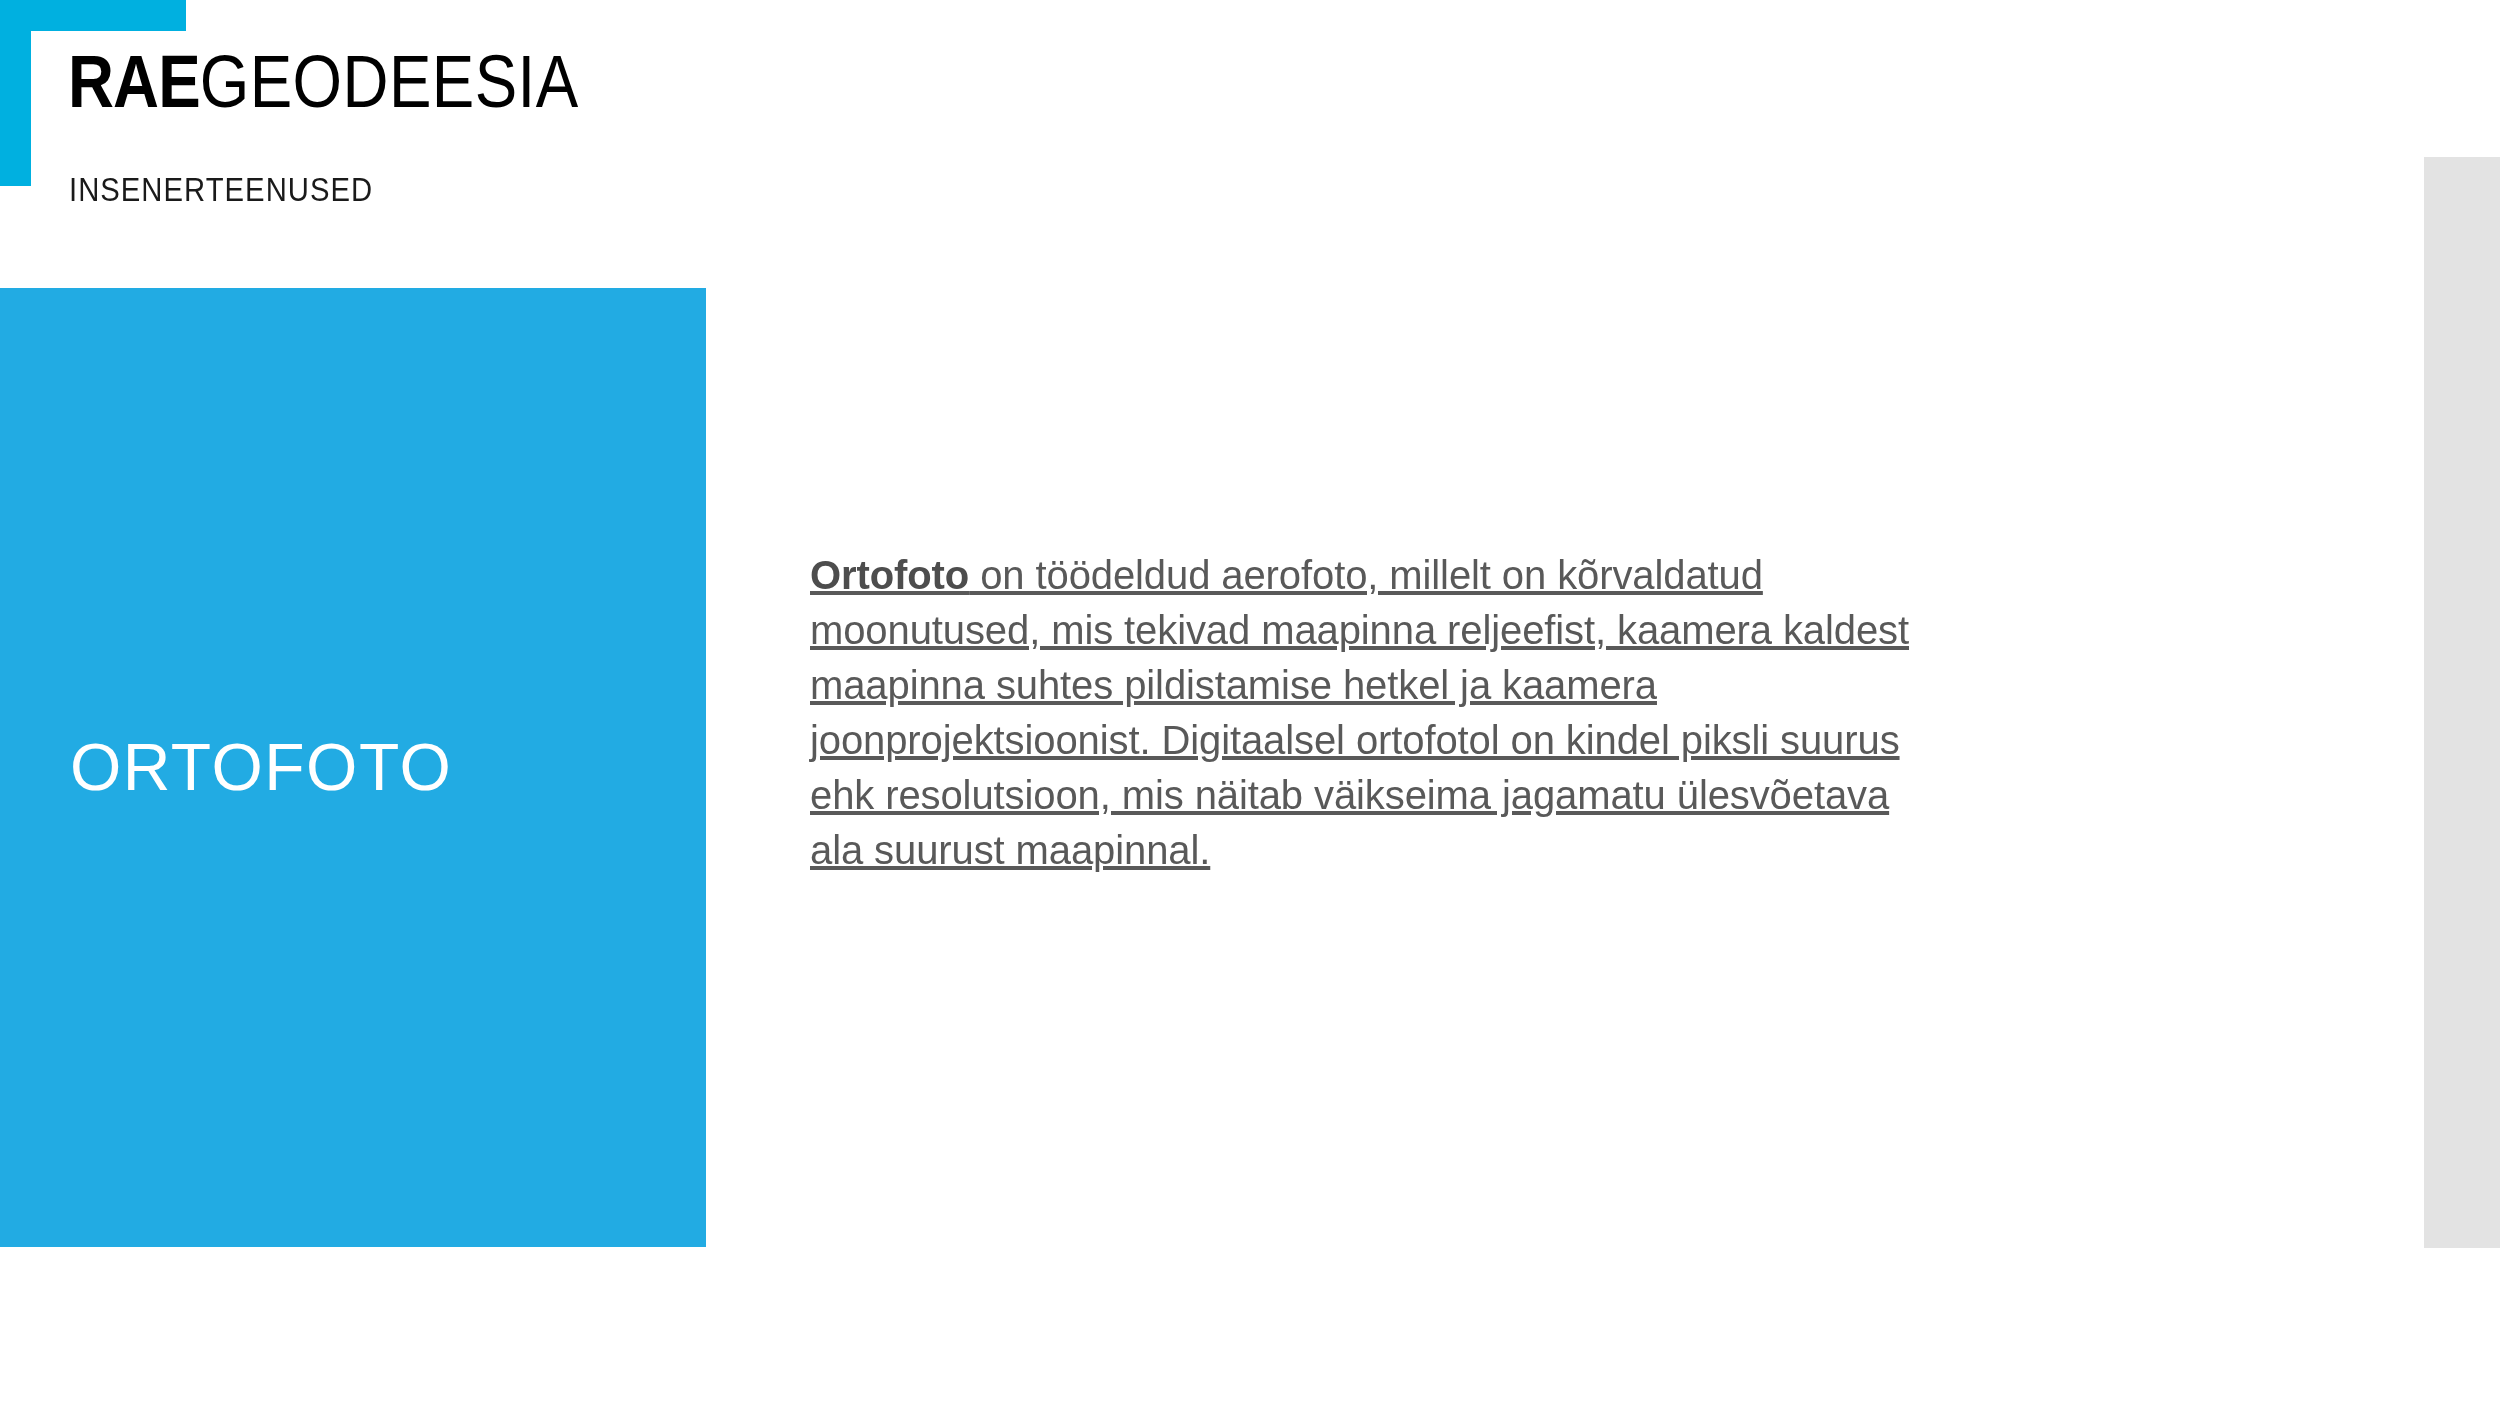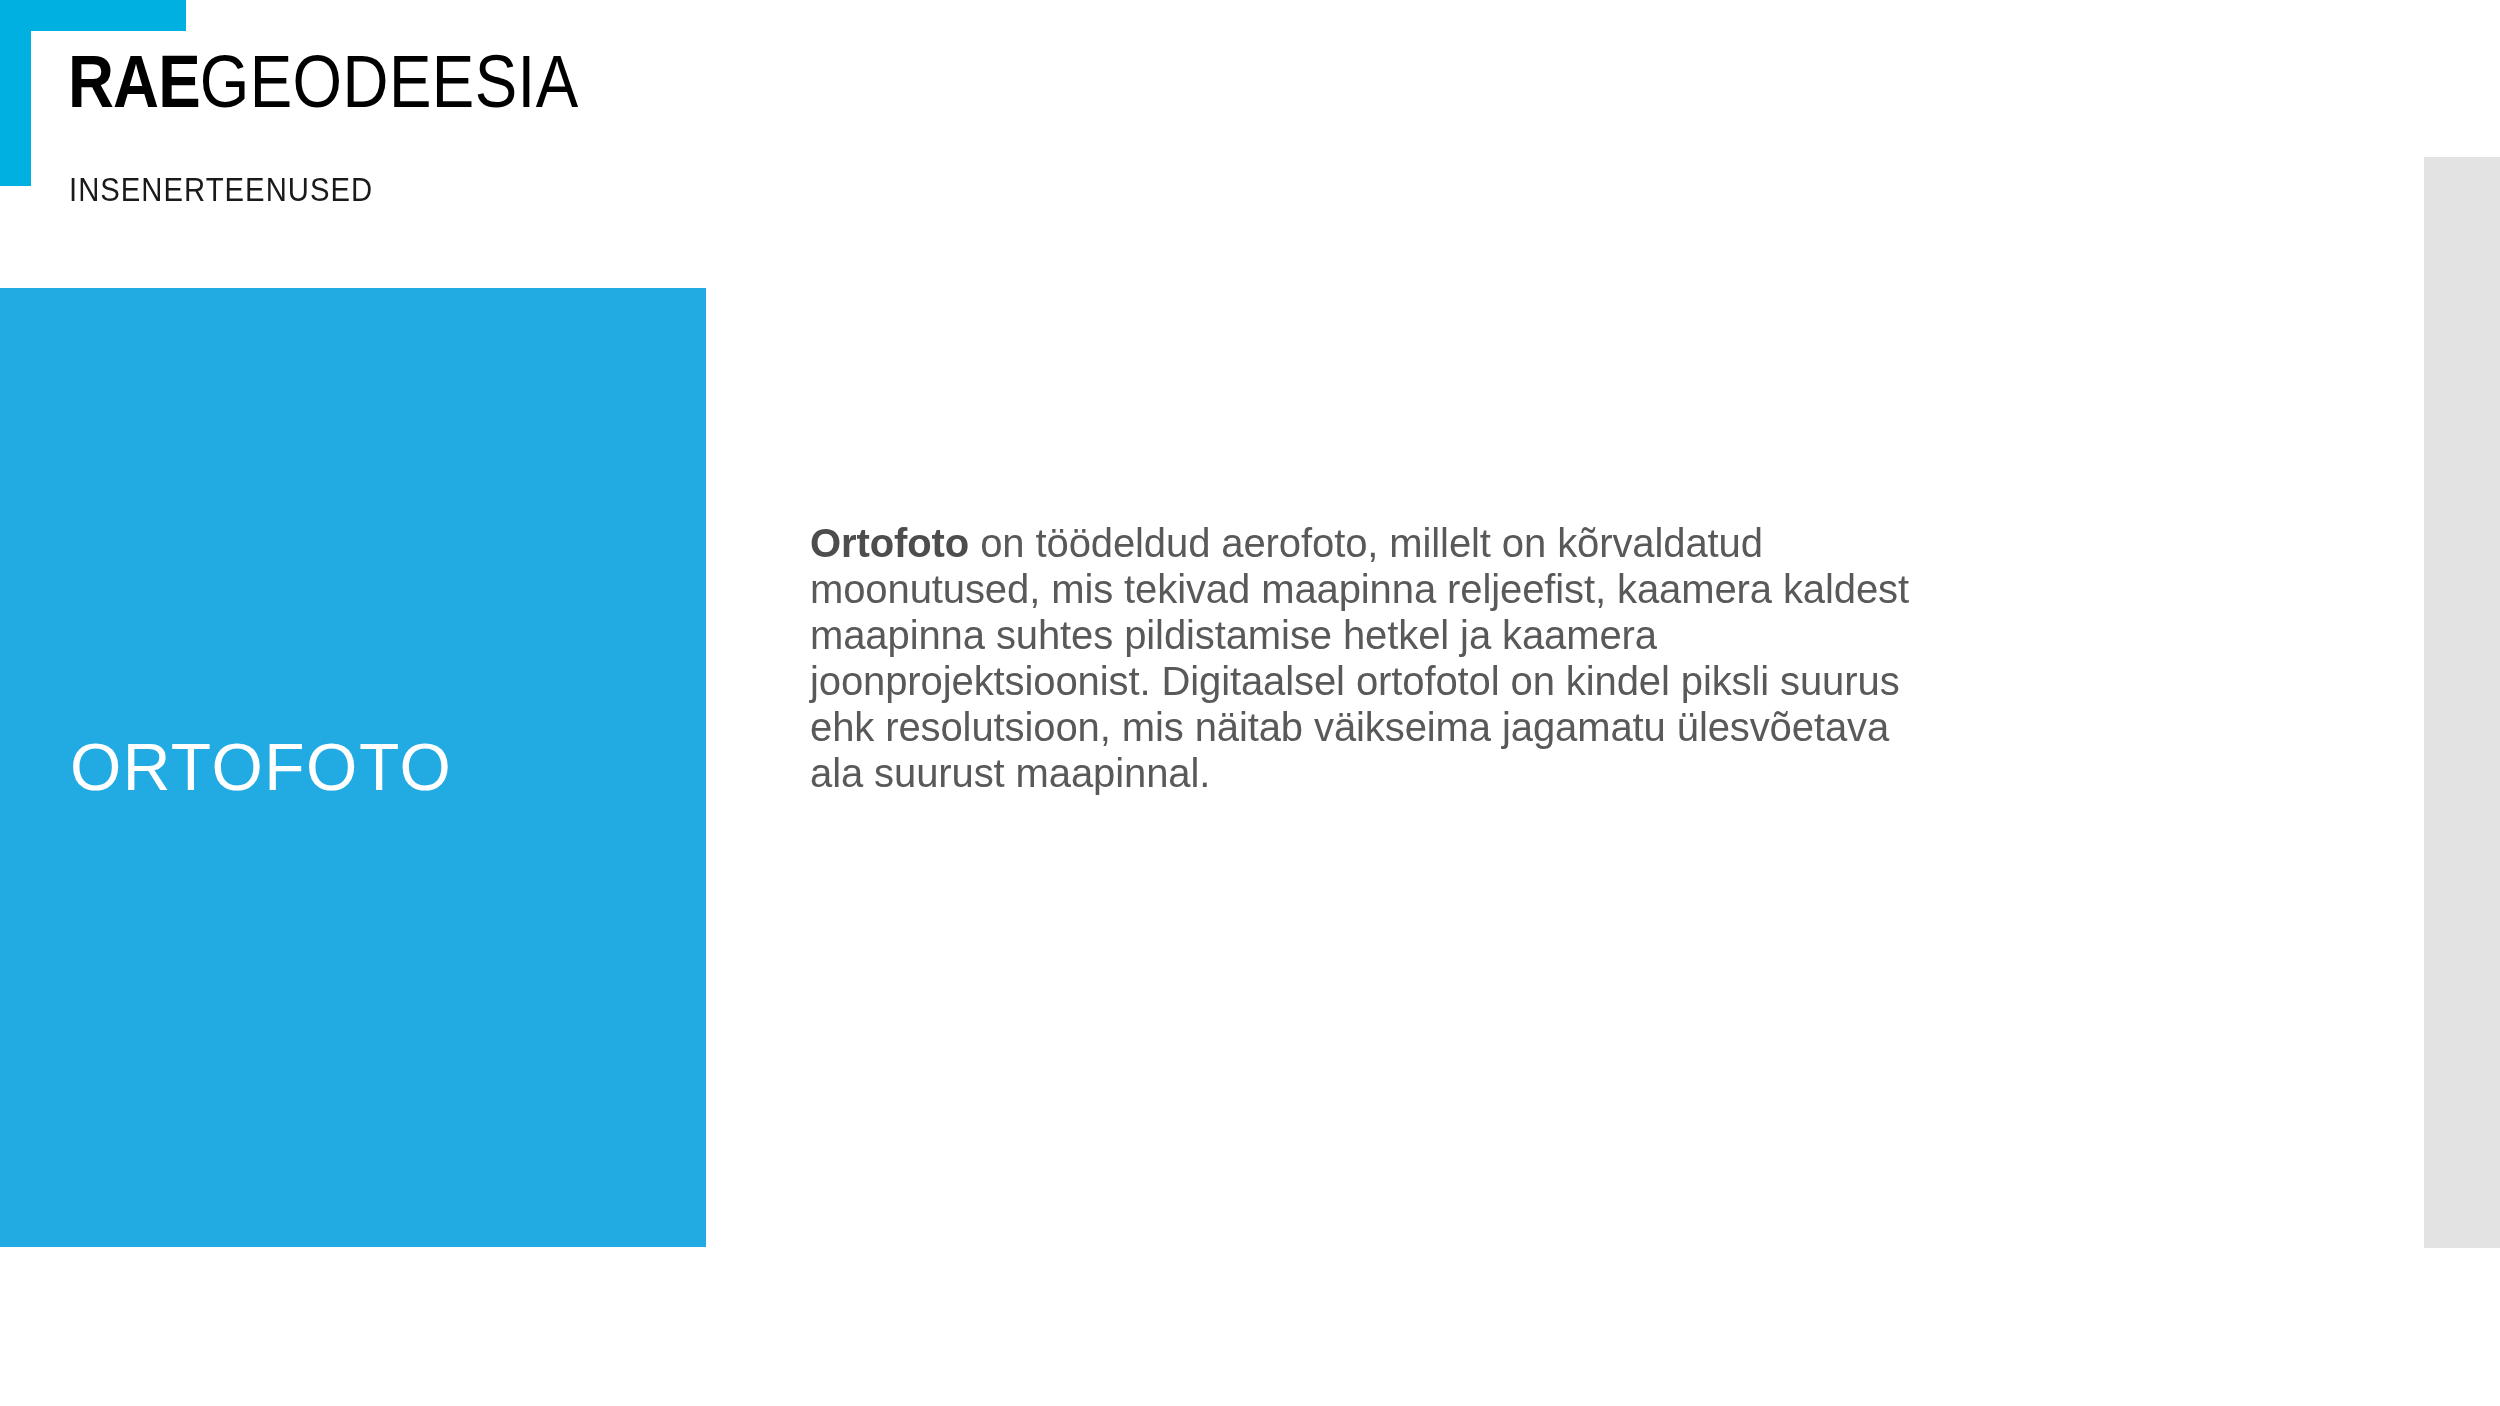--- a/index.html
+++ b/index.html
@@ -110,27 +110,28 @@
     font-size: 66px;
     font-weight: 300;
     letter-spacing: 1.5px;
     line-height: 1.1;
   }
 
   
   #body-copy {
     position: absolute;
     left: 810px;
-    top: 480px;
+    top: 508px;
     width: 1110px;
     color: #595959;
     font-size: 40px;
     font-weight: 400;
-    line-height: 46px;
+    line-height: 55px;
     letter-spacing: -0.1px;
+    text-decoration: underline;
   }
   #body-copy .lead {
     font-weight: 700;
     color: #4d4d4d;
   }
 
   
   #right-panel {
     position: absolute;
     left: 2424px;

